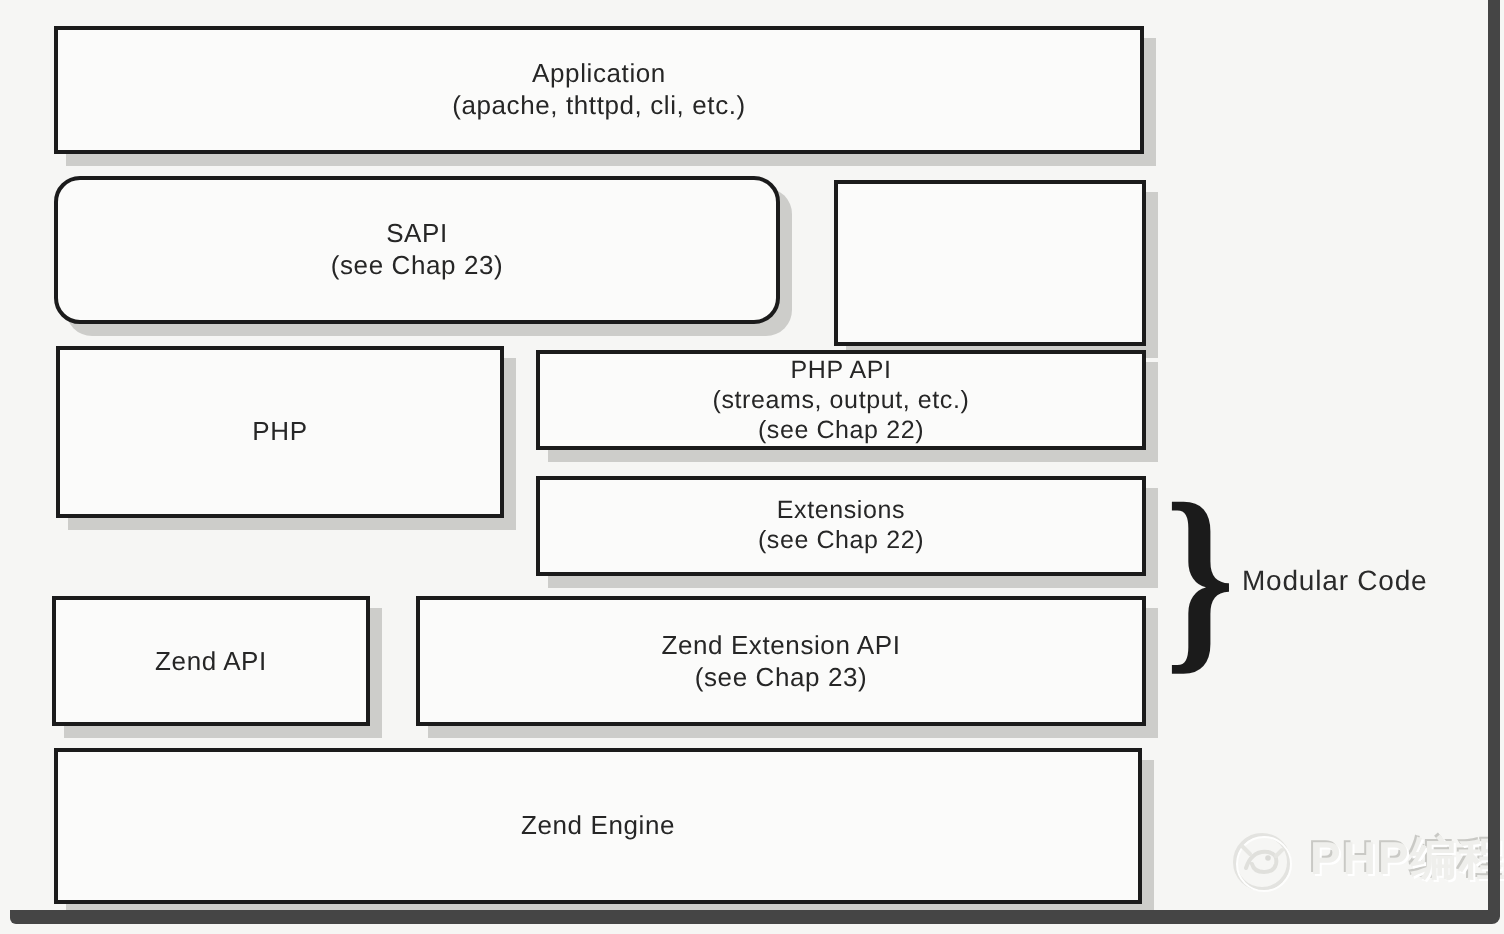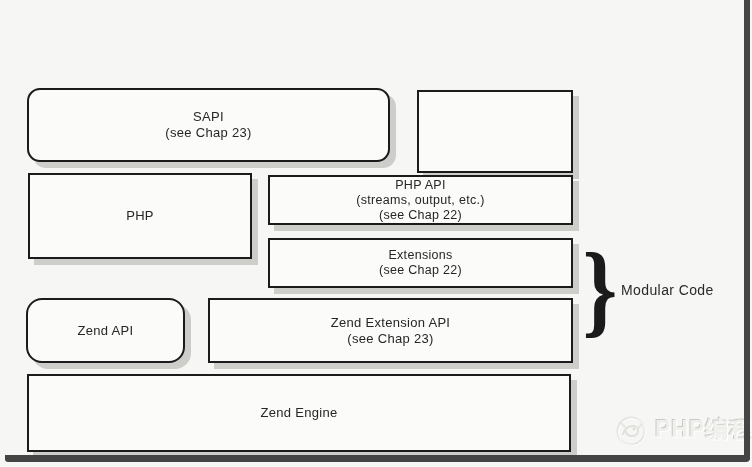--- a/index.html
+++ b/index.html
@@ -22,21 +22,21 @@
     letter-spacing:0.3px;
   }
   .box span { display:block; }
 
   .b-application { left:27px;  top:13px;  width:545px; height:64px; }
   .b-sapi        { left:27px;  top:88px;  width:363px; height:74px;border-radius:13px; }
   .b-empty       { left:417px; top:90px;  width:156px; height:83px; }
   .b-php         { left:28px;  top:173px; width:224px; height:86px; }
   .b-php-api     { left:268px; top:175px; width:305px; height:50px; font-size:12.5px; line-height:15px; }
   .b-extensions  { left:268px; top:238px; width:305px; height:50px; font-size:12.5px; line-height:15px;justify-content:center; }
-  .b-zend-api    { left:26px;  top:298px; width:159px; height:65px;border-radius:16px; }
+  .b-zend-api    { left:26px;  top:298px; width:159px; height:65px; }
   .b-zend-ext    { left:208px; top:298px; width:365px; height:65px; }
   .b-zend-engine { left:27px;  top:374px; width:544px; height:78px; }
 
   
   .brace {
     position:absolute; left:580px; top:239px; width:34px; height:104px;
     font-family:"Liberation Serif", serif; font-size:104px; line-height:100px;
     font-weight:bold; color:#1b1b1b; transform:scaleX(0.85);
     user-select:none;
   }
@@ -55,20 +55,24 @@
     font-size:23px; font-weight:bold; letter-spacing:1px; white-space:nowrap;
     color:#efefec;
     text-shadow:1px 1px 0 #ffffff, -1px -1px 0 #c9c9c5;
   }
 </style>
 </head>
 <body>
 
 <div class="canvas">
 
+  <div class="box b-application">
+    <span>Application</span>
+    <span>(apache, thttpd, cli, etc.)</span>
+  </div>
 
   <div class="box b-sapi">
     <span>SAPI</span>
     <span>(see Chap 23)</span>
   </div>
 
   <div class="box b-empty"></div>
 
   <div class="box b-php">
     <span>PHP</span>

